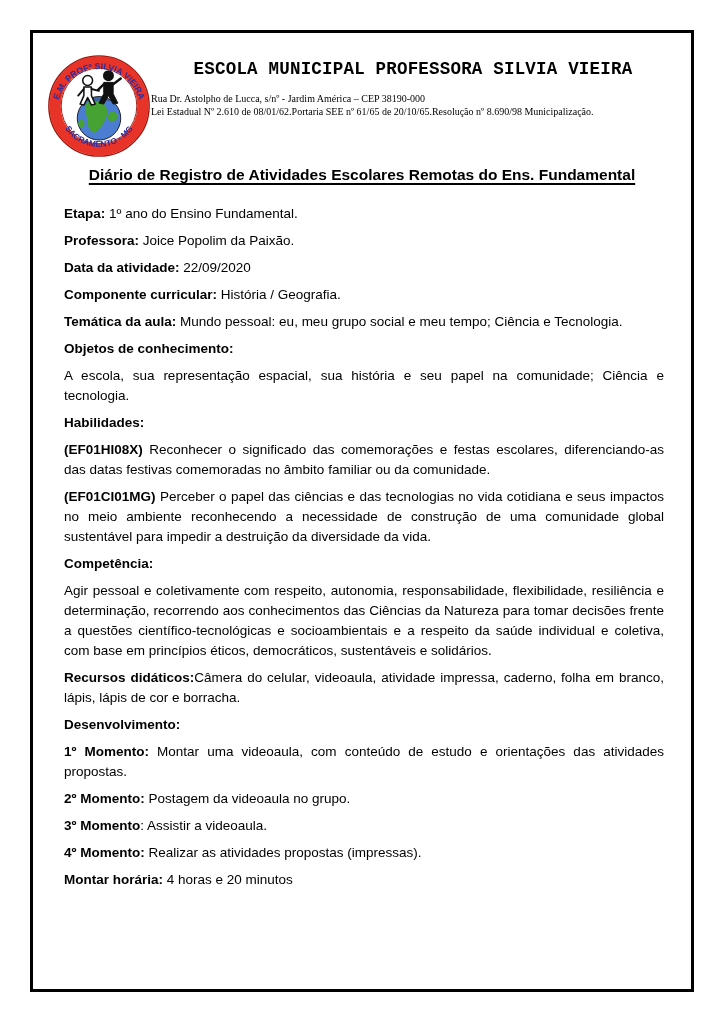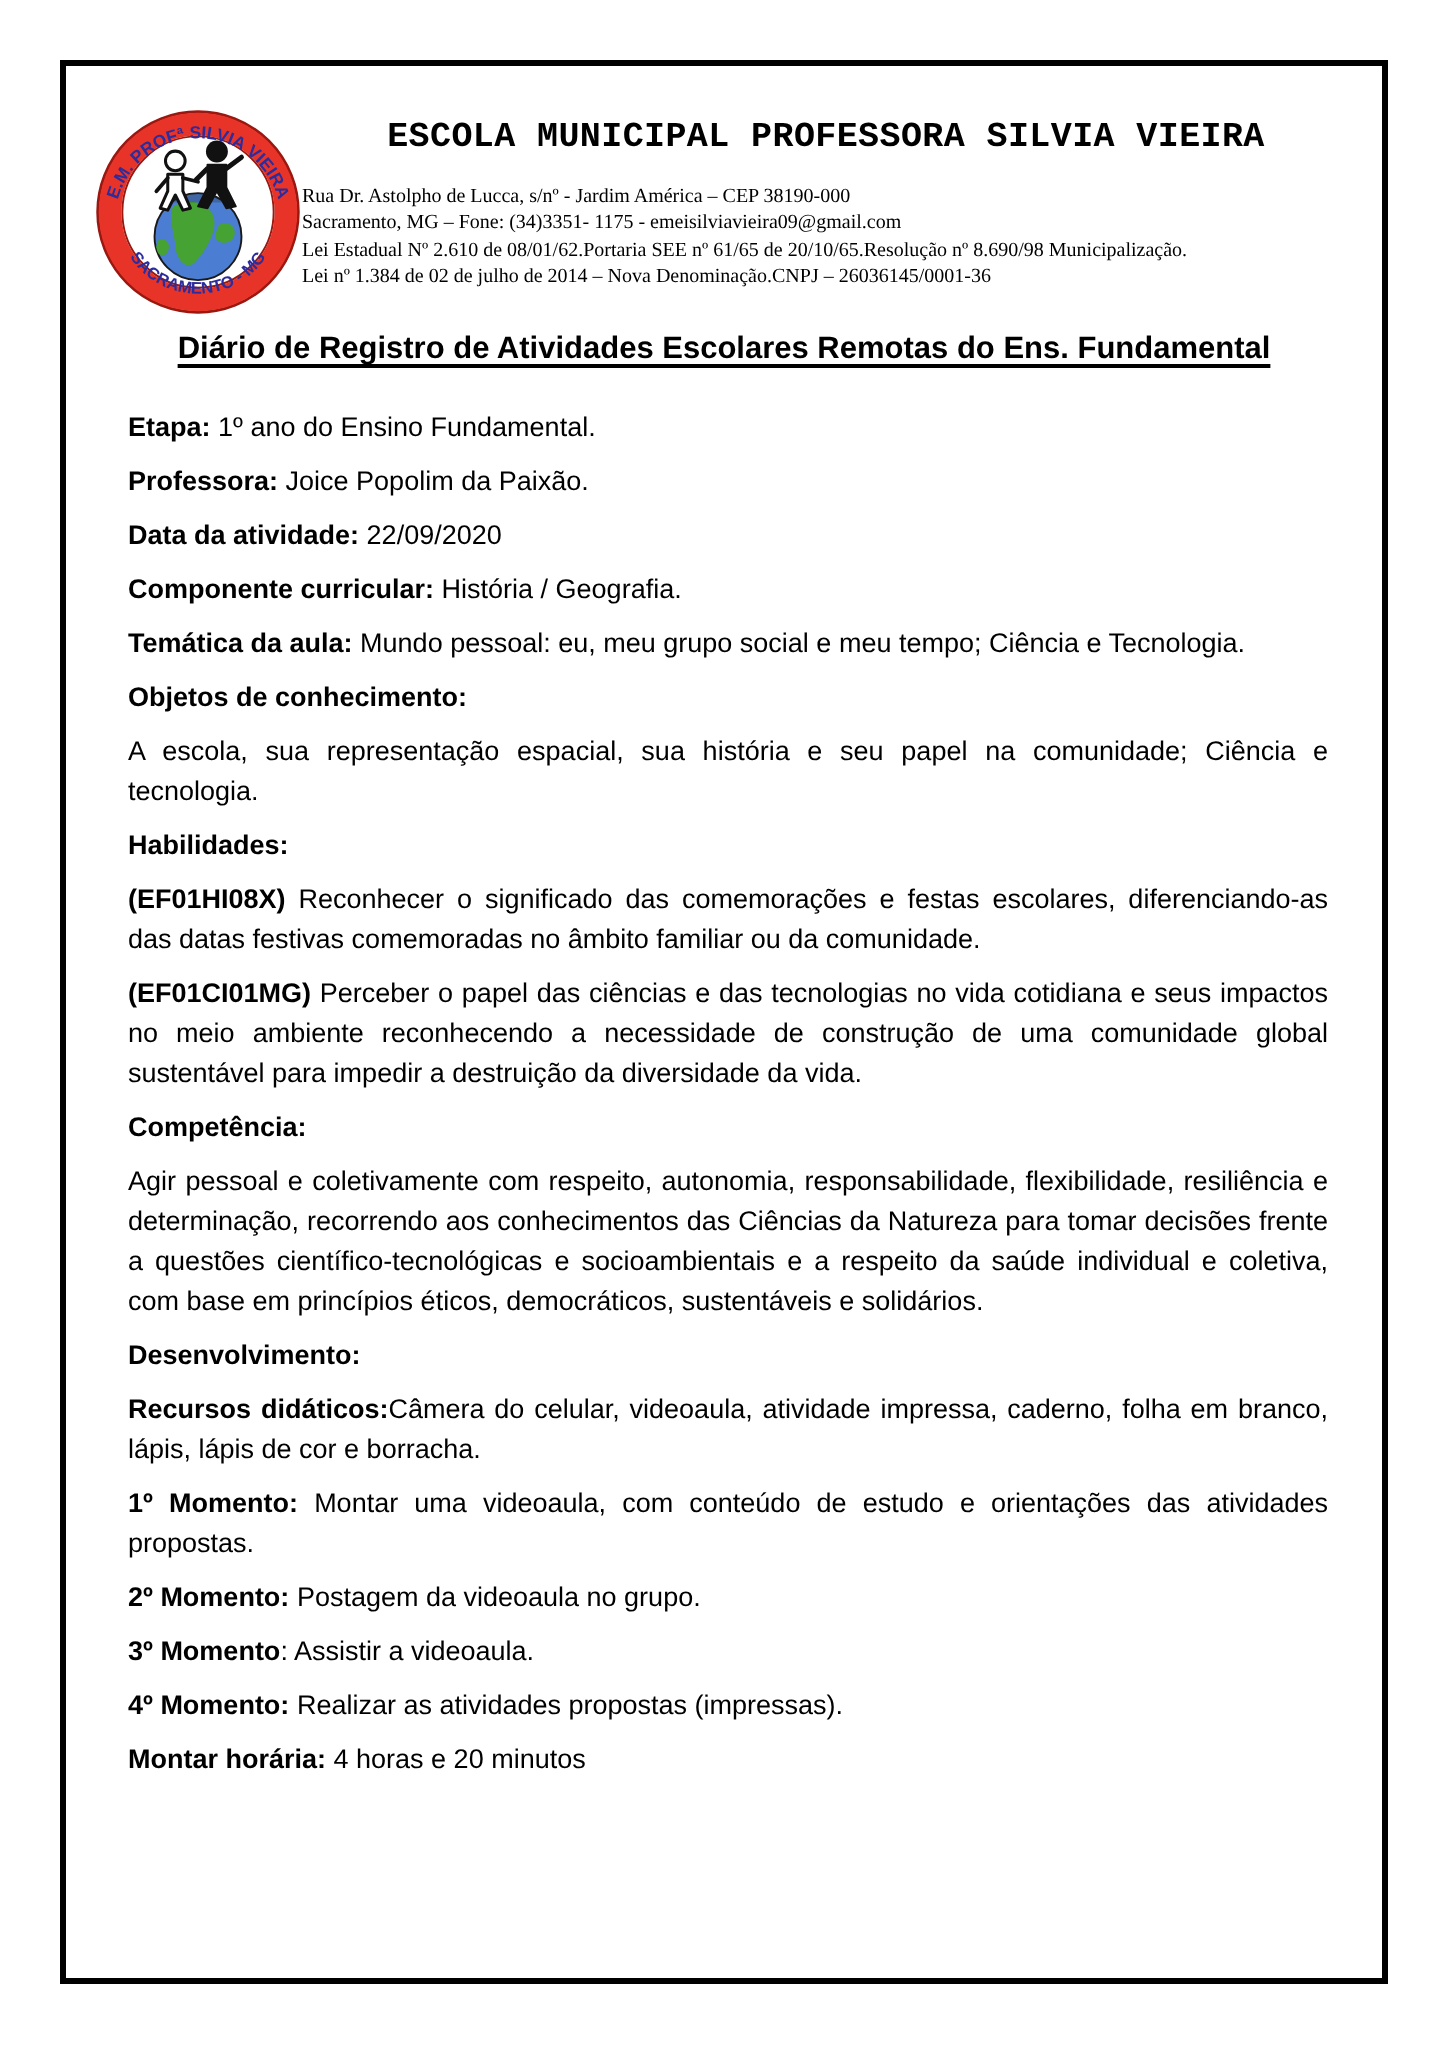--- a/index.html
+++ b/index.html
@@ -81,23 +81,21 @@
       </text>
       <text class="logo-arc" font-size="8.8" fill="#2c2c9c">
         <textPath href="#arcBot" startOffset="50%" text-anchor="middle">SACRAMENTO - MG</textPath>
       </text>
     </svg>
 
     <div class="header-right">
       <div class="school-name">ESCOLA MUNICIPAL PROFESSORA SILVIA VIEIRA</div>
       <div class="address">
         <div>Rua Dr. Astolpho de Lucca, s/nº - Jardim América – CEP 38190-000</div>
-        <div>Sacramento, MG – Fone: (34)3351- 1175 -  emeisilviavieira09@gmail.com</div>
         <div>Lei Estadual Nº 2.610 de 08/01/62.Portaria SEE nº 61/65 de 20/10/65.Resolução nº 8.690/98 Municipalização.</div>
-        <div>Lei nº 1.384 de 02 de julho de 2014 – Nova Denominação.CNPJ – 26036145/0001-36</div>
       </div>
     </div>
   </div>
 
   <div class="doc-title">
     <span>Diário de Registro de Atividades Escolares Remotas do Ens. Fundamental</span>
   </div>
 
   <div class="body-text">
     <p><b>Etapa:</b><span> 1º ano do Ensino Fundamental.</span></p>
@@ -105,22 +103,22 @@
     <p><b>Data da atividade:</b><span> 22/09/2020</span></p>
     <p><b>Componente curricular:</b><span> História / Geografia.</span></p>
     <p><b>Temática da aula:</b><span> Mundo pessoal: eu, meu grupo social e meu tempo; Ciência e Tecnologia.</span></p>
     <p><b>Objetos de conhecimento:</b><span></span></p>
     <p><b></b><span>A escola, sua representação espacial, sua história e seu papel na comunidade; Ciência e tecnologia.</span></p>
     <p><b>Habilidades:</b><span></span></p>
     <p><b>(EF01HI08X)</b><span> Reconhecer o significado das comemorações e festas escolares, diferenciando-as das datas festivas comemoradas no âmbito familiar ou da comunidade.</span></p>
     <p><b>(EF01CI01MG)</b><span> Perceber o papel das ciências e das tecnologias no vida cotidiana e seus impactos no meio ambiente reconhecendo a necessidade de construção de uma comunidade global sustentável para impedir a destruição da diversidade da vida.</span></p>
     <p><b>Competência:</b><span></span></p>
     <p><b></b><span>Agir pessoal e coletivamente com respeito, autonomia, responsabilidade, flexibilidade, resiliência e determinação, recorrendo aos conhecimentos das Ciências da Natureza para tomar decisões frente a questões científico-tecnológicas e socioambientais e a respeito da saúde individual e coletiva, com base em princípios éticos, democráticos, sustentáveis e solidários.</span></p>
+    <p><b>Recursos didáticos:</b><span>Câmera do celular, videoaula, atividade impressa, caderno, folha em branco, lápis, lápis de cor e borracha.</span></p>
     <p><b>Desenvolvimento:</b><span></span></p>
-    <p><b>Recursos didáticos:</b><span>Câmera do celular, videoaula, atividade impressa, caderno, folha em branco, lápis, lápis de cor e borracha.</span></p>
     <p><b>1º Momento:</b><span> Montar uma videoaula, com conteúdo de estudo e orientações das atividades propostas.</span></p>
     <p><b>2º Momento:</b><span> Postagem da videoaula no grupo.</span></p>
     <p><b>3º Momento</b><span>: Assistir a videoaula.</span></p>
     <p><b>4º Momento:</b><span> Realizar as atividades propostas (impressas).</span></p>
     <p><b>Montar horária:</b><span> 4 horas e 20 minutos</span></p>
   </div>
 
 </div>
 
 </body></html>

